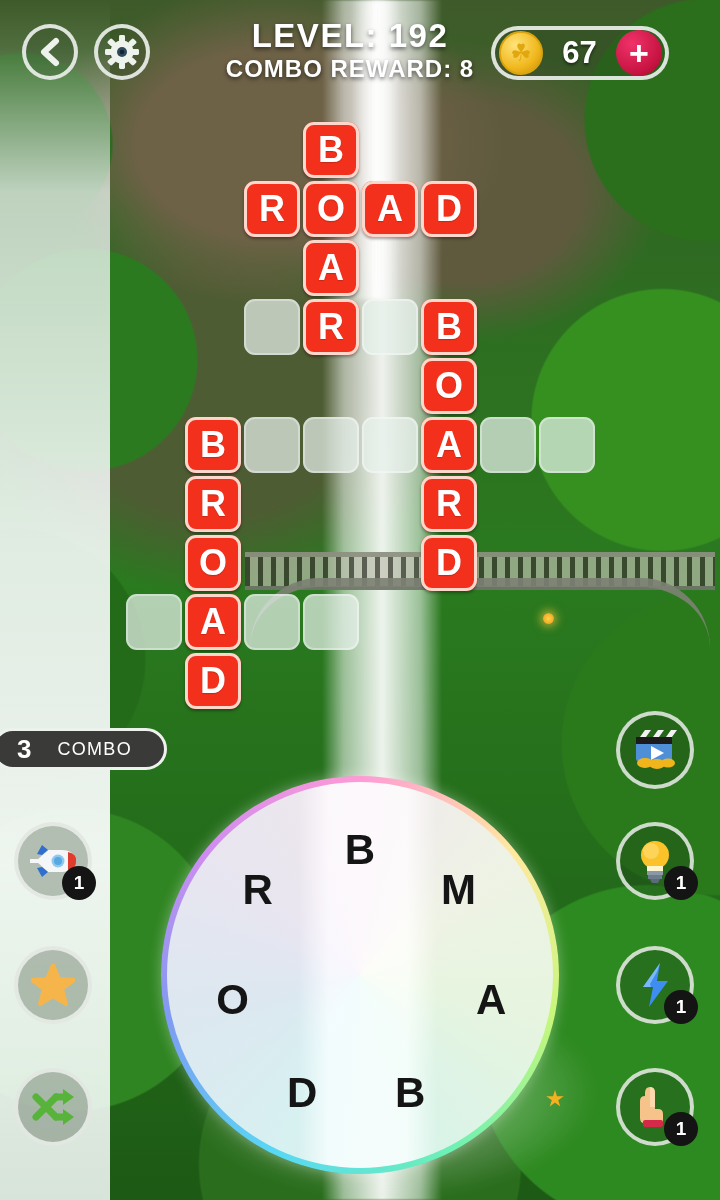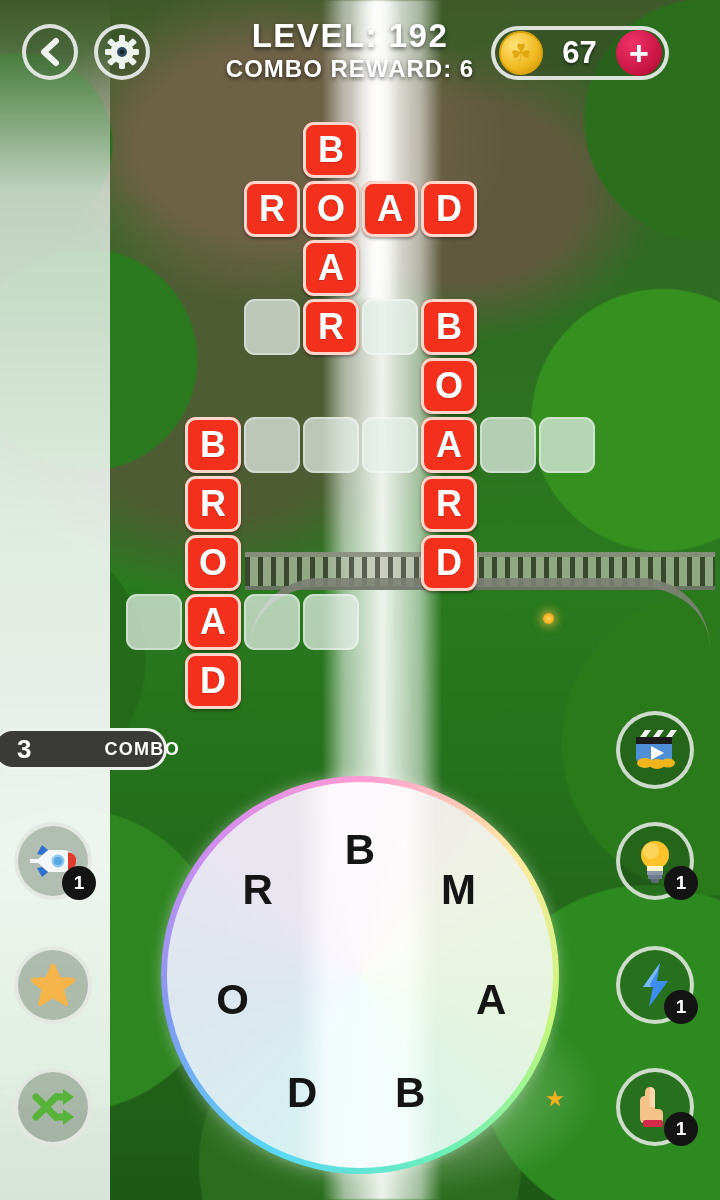--- a/index.html
+++ b/index.html
@@ -145,21 +145,21 @@
   
   #combo-badge {
     position:absolute; left:-8px; top:728px;
     height:42px; width:175px;
     background:#3a3a38; border:3px solid #eef2ec;
     border-radius:21px;
     display:flex; align-items:center; gap:26px;
     padding-left:22px; color:#fff;
   }
   #combo-count { font-size:26px; font-weight:bold; }
-  #combo-text { font-size:18px; font-weight:bold; letter-spacing:1.3px;margin-left:47px; }
+  #combo-text { font-size:18px; font-weight:normal; letter-spacing:1.3px; }
 
   
   .booster {
     position:absolute; width:78px; height:78px; border-radius:50%;
     border:4px solid rgba(236,240,235,.85);
     background:rgba(25,45,20,.28);
     display:flex; align-items:center; justify-content:center;
   }
   .bcount {
     position:absolute; right:-8px; bottom:-4px;
@@ -233,21 +233,21 @@
         <rect x="3.5" y="23" width="6" height="7" rx="1.4" transform="rotate(45 6.5 26.5)"></rect>
         <rect x="24.5" y="23" width="6" height="7" rx="1.4" transform="rotate(-45 27.5 26.5)"></rect>
       </g>
       <circle cx="17" cy="17" r="5" fill="#2f4a5c"></circle>
       <circle cx="17" cy="17" r="2.3" fill="#16242e"></circle>
     </svg>
   </div>
 
   <div id="title-block">
     <div id="level-label">LEVEL: 192</div>
-    <div id="combo-reward-label">COMBO REWARD: 6</div>
+    <div id="combo-reward-label">COMBO REWARD: 8</div>
   </div>
 
   <div id="coin-pill">
     <div id="coin-icon">☘</div>
     <div id="coin-count">67</div>
     <div id="coin-plus">+</div>
   </div>
 </div>
 
 <div id="grid">

